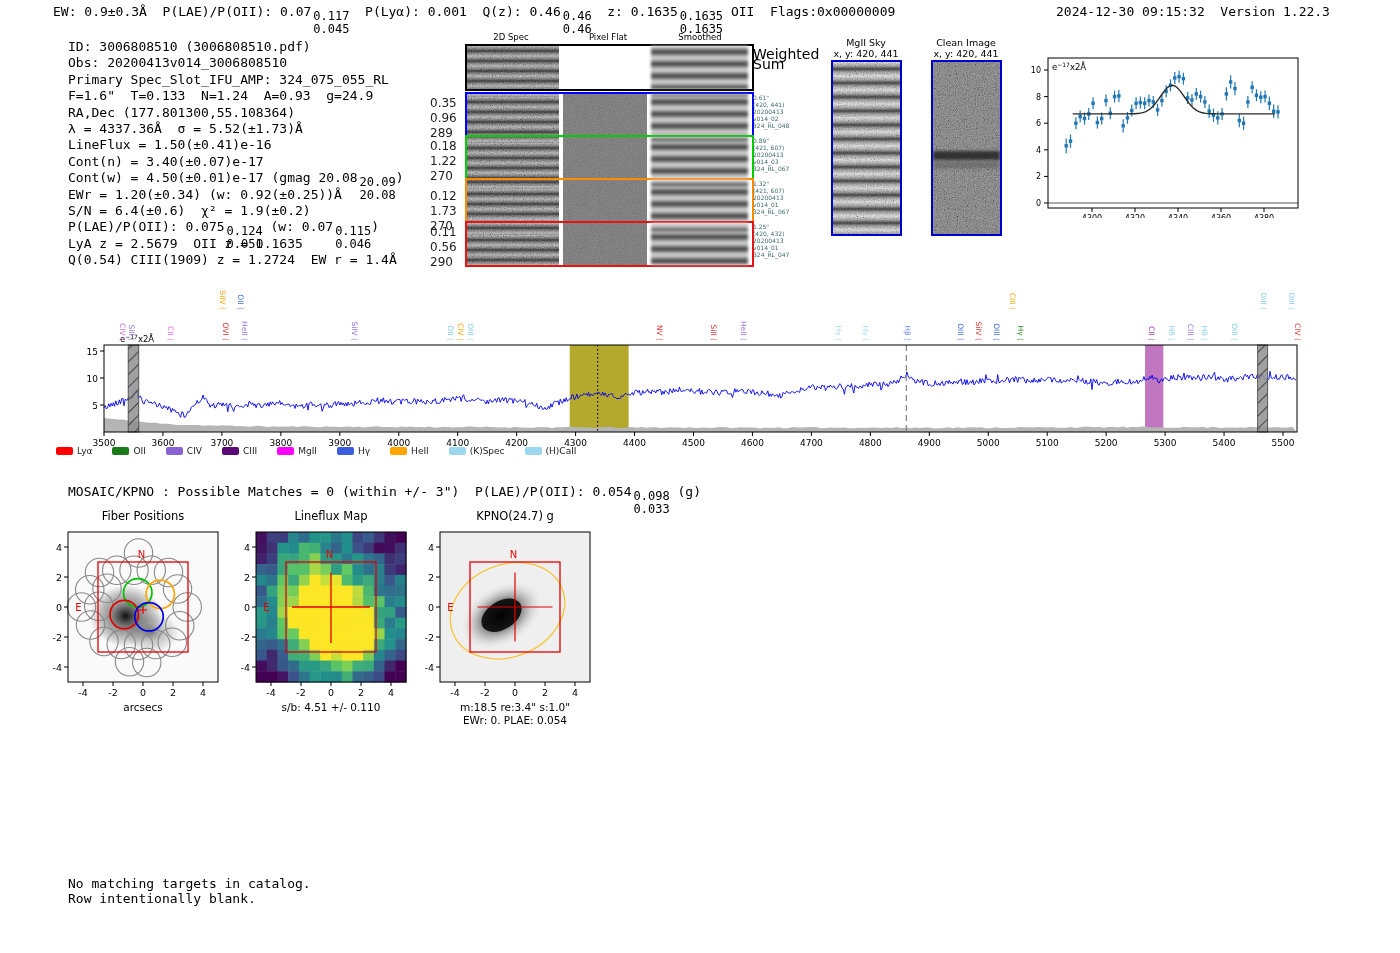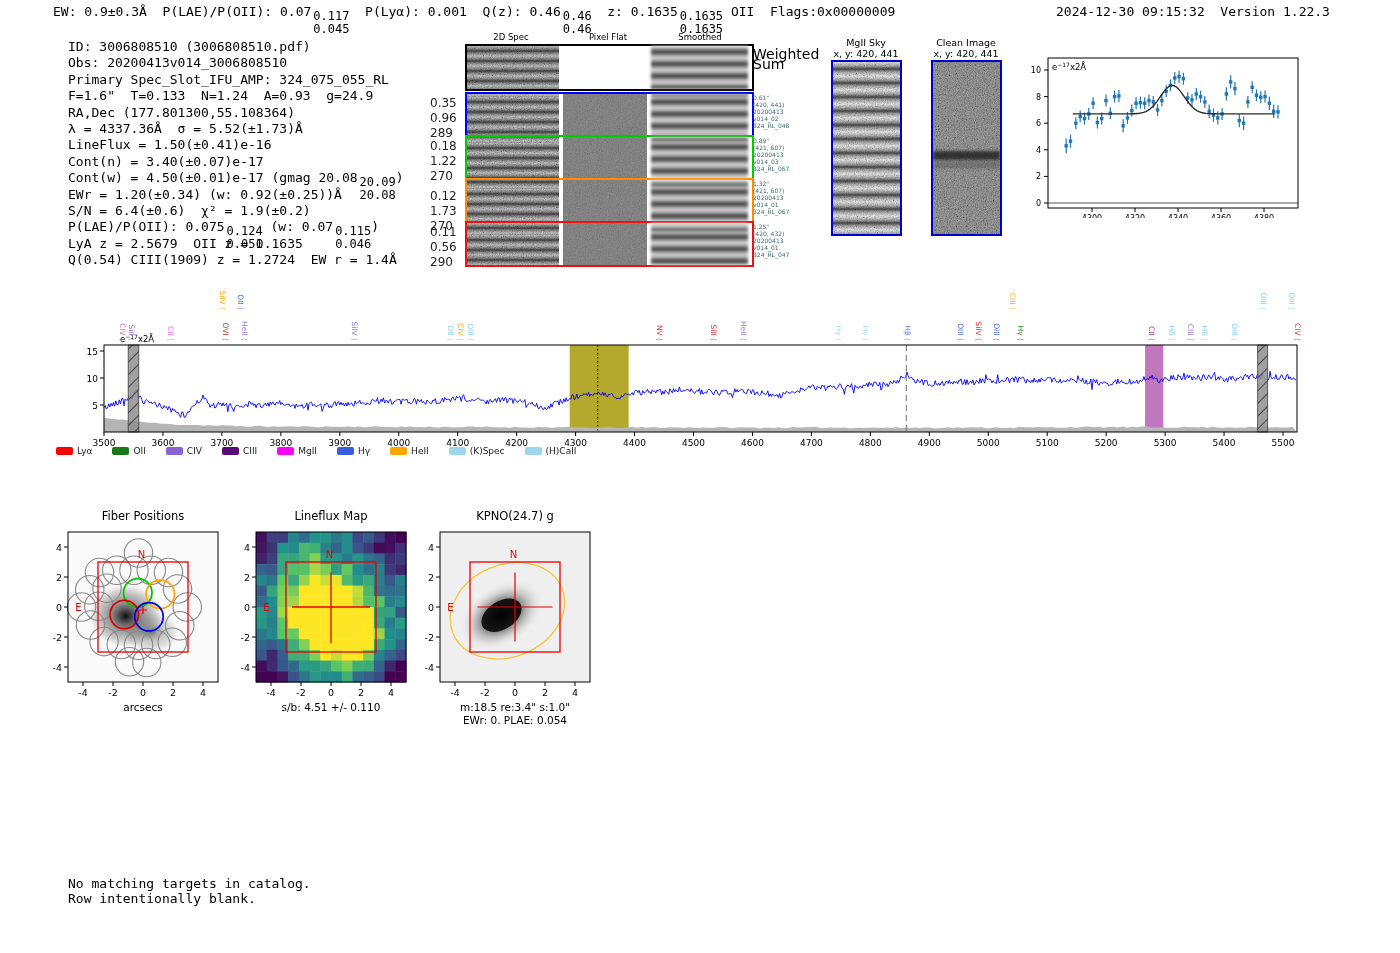--- a/index.html
+++ b/index.html
@@ -422,20 +422,21 @@
       <span class="legitem">
         <span class="legsw" style="background: rgb(156, 215, 238);"></span>
         <span>(K)Spec</span>
       </span>
       <span class="legitem">
         <span class="legsw" style="background: rgb(156, 215, 238);"></span>
         <span>(H)CaII</span>
       </span>
     </div>
 
+  <div class="abs mono" style="left:68px;top:484px;font-size:13px" id="matches"><span>MOSAIC/KPNO : Possible Matches = 0 (within +/- 3")  P(LAE)/P(OII): 0.054</span><span class="frac"><span>0.098</span><span>0.033</span></span><span> (g)</span></div>
 
   <svg class="abs" style="left:52px;top:506px" width="180" height="215" id="fiberplot">
       <g>
         <text x="91" y="14" font-size="11.5" text-anchor="middle" fill="#000" font-family="DejaVu Sans, sans-serif">Fiber Positions</text>
         <rect x="16" y="26" width="150" height="150" fill="#fafafa" stroke="none"></rect>
         <ellipse cx="73.75" cy="110" rx="36" ry="31" fill="url(#gfib)"></ellipse>
         <ellipse cx="100" cy="126.5" rx="27" ry="20" fill="url(#gfib)" opacity="0.5"></ellipse>
         <circle cx="86.5" cy="47" r="14.2" fill="none" stroke="#888" stroke-width="1.1"></circle>
         <circle cx="47.5" cy="66.5" r="14.2" fill="none" stroke="#888" stroke-width="1.1"></circle>
         <circle cx="64.75" cy="64.25" r="14.2" fill="none" stroke="#888" stroke-width="1.1"></circle>

